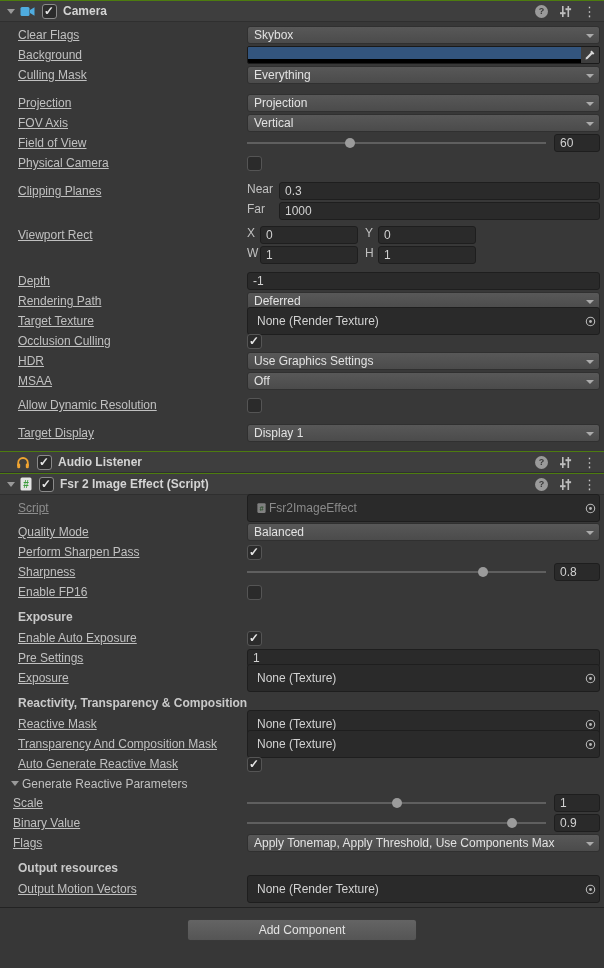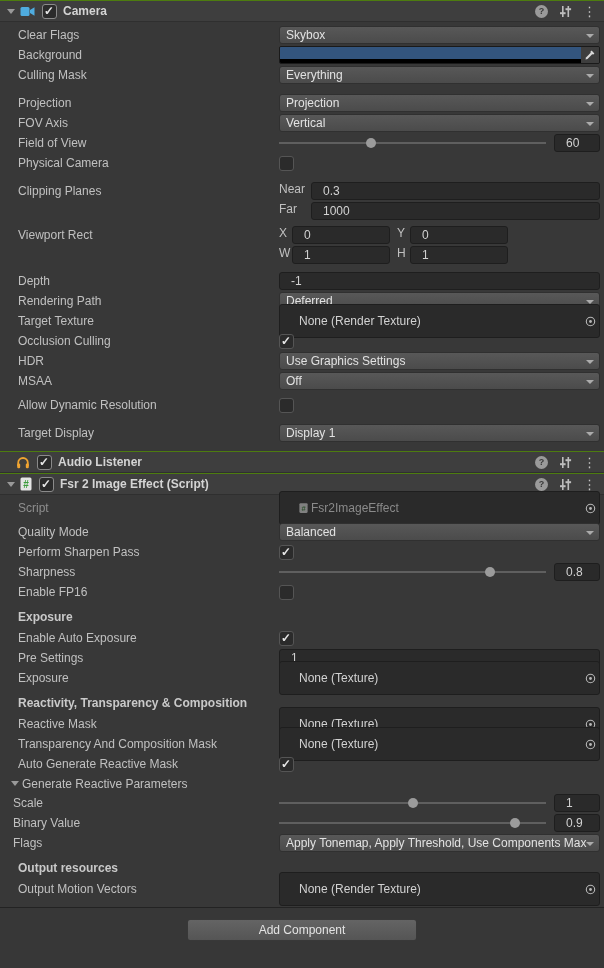--- a/index.html
+++ b/index.html
@@ -41,22 +41,22 @@
   }
   .checkbox.hdr { border-color:#8A8A8A; margin-left:7px; }
   .checkbox[data-checked="true"]::after {
     content:"✓"; position:absolute; left:1px; top:-1px;
     color:#E6E6E6; font-size:12px; font-weight:bold;
   }
 
   
   .body-sec { padding:4px 0 7px 0; }
   .row { display:flex; align-items:center; height:18px; margin:0 0 2px 0; }
-  .row .label { width:279px; padding-left:18px; flex-shrink:0; color:#C0C0C0;
-    white-space:nowrap; overflow:hidden; }
+  .row .label { width:247px; padding-left:18px; flex-shrink:0; color:#C0C0C0;
+    white-space:nowrap; overflow:hidden;text-decoration:underline; }
   .row .label.dim { color:#8E8E8E; }
   .row .label.ind { padding-left:13px; }
   .value { flex:1; margin-right:4px; display:flex; align-items:flex-start; min-width:0; }
   .gap6 { height:6px; } .gap8 { height:8px; } .gap4 { height:4px; }
 
   .section-header { padding-left:18px; font-weight:bold; color:#C9C9C9;
     height:15px; margin:9px 0 4px 0; }
 
   .foldout-row { display:flex; align-items:center; height:17px; margin-bottom:2px; padding-left:8px; }
   .foldout-row .fold { margin-right:3px; }
@@ -68,26 +68,26 @@
     display:flex; align-items:center; padding:0 18px 0 6px;
     color:#E2E2E2; position:relative; white-space:nowrap; overflow:hidden;
   }
   .dd-arrow {
     position:absolute; right:5px; top:7px; width:0; height:0;
     border-left:4px solid transparent; border-right:4px solid transparent;
     border-top:4px solid #ABABAB;
   }
   .text-field {
     flex:1; height:18px; background:#2A2A2A; border:1px solid #1E1E1E;
-    border-radius:3px; display:flex; align-items:center; padding-left:11px;
+    border-radius:3px; display:flex; align-items:center; padding-left:5px;
     color:#D2D2D2; white-space:nowrap; overflow:hidden;
   }
   .object-field {
-    flex:1; height:34px; background:#2A2A2A; border:1px solid #1E1E1E;
-    border-radius:3px; display:flex; align-items:center; padding-left:19px;
+    flex:1; height:28px; background:#2A2A2A; border:1px solid #1E1E1E;
+    border-radius:3px; display:flex; align-items:center; padding-left:9px;
     color:#D2D2D2; position:relative; white-space:nowrap; overflow:hidden;
   }
   .object-field .obj-text { flex:1; overflow:hidden; }
   .object-field.disabled .obj-text { color:#8A8A8A; }
   .picker { width:18px; height:16px; display:flex; align-items:center; justify-content:center; flex-shrink:0; }
 
   .inline-lbl { color:#C0C0C0; flex-shrink:0; }
   .cp-lbl { width:32px; }
   .vr-lbl { width:13px; }
   .vr-field { width:98px; flex:none; }

